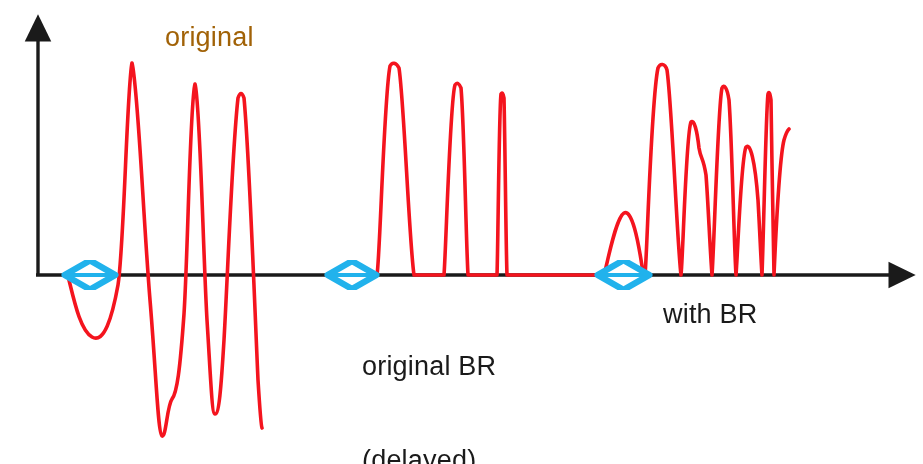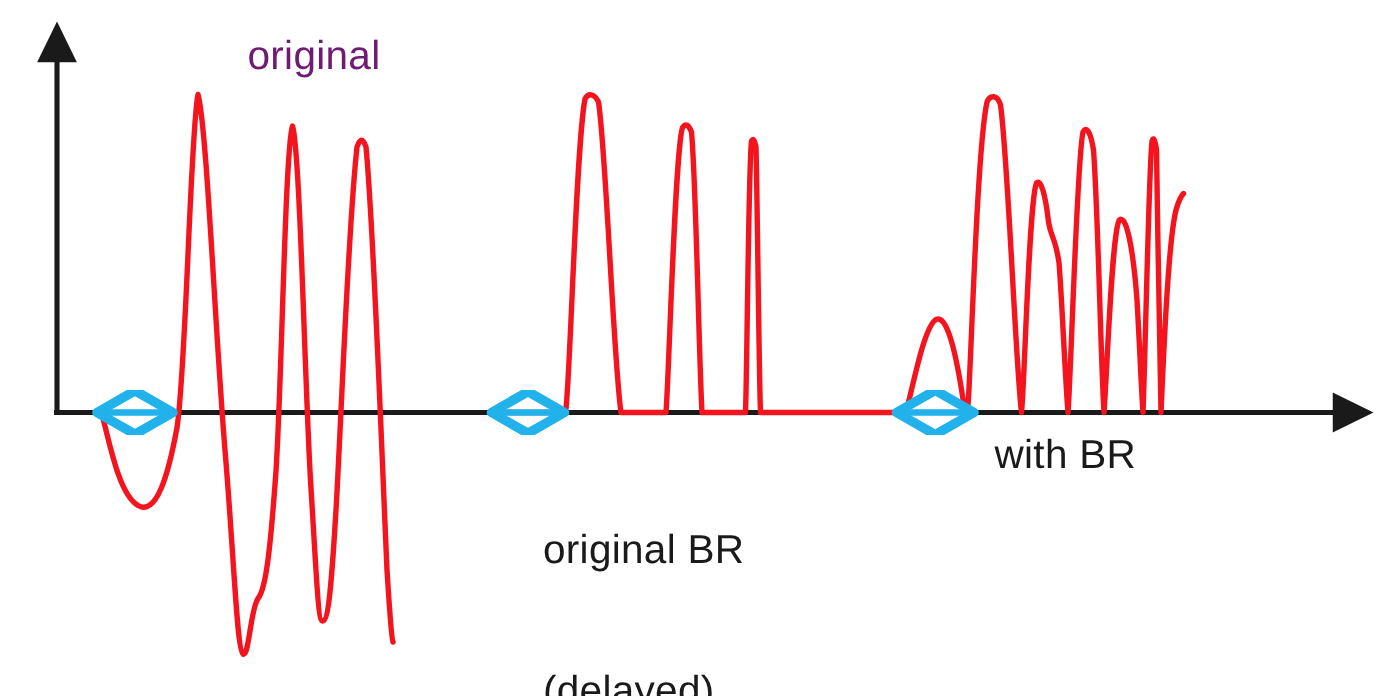--- a/index.html
+++ b/index.html
@@ -40,21 +40,21 @@
     top: 22px;
     font-size: 27px;
   }
   #label-without {
     left: 362px;
     top: 288px;
     font-size: 27px;
   }
   #label-with {
     left: 663px;
-    top: 288px;
+    top: 299px;
     font-size: 27px;
   }
 </style>
 </head>
 <body style="background: rgb(255, 255, 255);">
 
 <div id="stage" style="background: rgb(255, 255, 255);">
 
   <svg id="diagram-svg" viewBox="0 0 923 464" xmlns="http://www.w3.org/2000/svg">
 
@@ -80,21 +80,21 @@
       <path fill="none" stroke="#f4141e" stroke-width="3.6" stroke-linecap="round" stroke-linejoin="round" d="M 604 275 C 609 256, 616 218, 624 213 C 632 209, 638 240, 642 266 C 643 272, 644 275, 645 275 C 647 258, 651 100, 658 68 C 660 63, 665 63, 667 70 C 672 105, 677 242, 681 275 C 683 258, 686 133, 691 122 C 694 119, 697 130, 699 148 C 701 160, 703 156, 706 175 C 708 200, 710 250, 712 275 C 714 250, 718 105, 722 88 C 724 84, 727 87, 729 100 C 732 140, 734 245, 736 275 C 738 250, 741 158, 746 147 C 750 142, 755 160, 758 200 C 760 235, 761 262, 762 275 C 764 220, 766 110, 768 94 C 769 91, 770 93, 771 100 C 772 160, 773 240, 774 275 C 776 230, 779 160, 784 140 C 786 133, 788 130, 789 129"></path>
     </g>
 
     <g id="latency-group">
       <line stroke="#21b2ec" stroke-width="4.2" stroke-linecap="butt" marker-start="url(#cyanhead-start)" marker-end="url(#cyanhead-end)" x1="68" x2="112" y1="275" y2="275"></line>
       <line stroke="#21b2ec" stroke-width="4.2" stroke-linecap="butt" marker-start="url(#cyanhead-start)" marker-end="url(#cyanhead-end)" x1="331" x2="373" y1="275" y2="275"></line>
       <line stroke="#21b2ec" stroke-width="4.2" stroke-linecap="butt" marker-start="url(#cyanhead-start)" marker-end="url(#cyanhead-end)" x1="601" x2="646" y1="275" y2="275"></line>
     </g>
   </svg>
 
-  <div class="lbl" id="label-original" style="color: #701a75;">original</div>
+  <div class="lbl" id="label-original" style="color: #a16207;">original</div>
 
   <div class="lbl" id="label-without" style="color: rgb(26, 26, 26);">
     <div>original BR</div>
     <div>(delayed)</div>
   </div>
 
   <div class="lbl" id="label-with" style="color: rgb(26, 26, 26);">with BR</div>
 
 </div>
 

